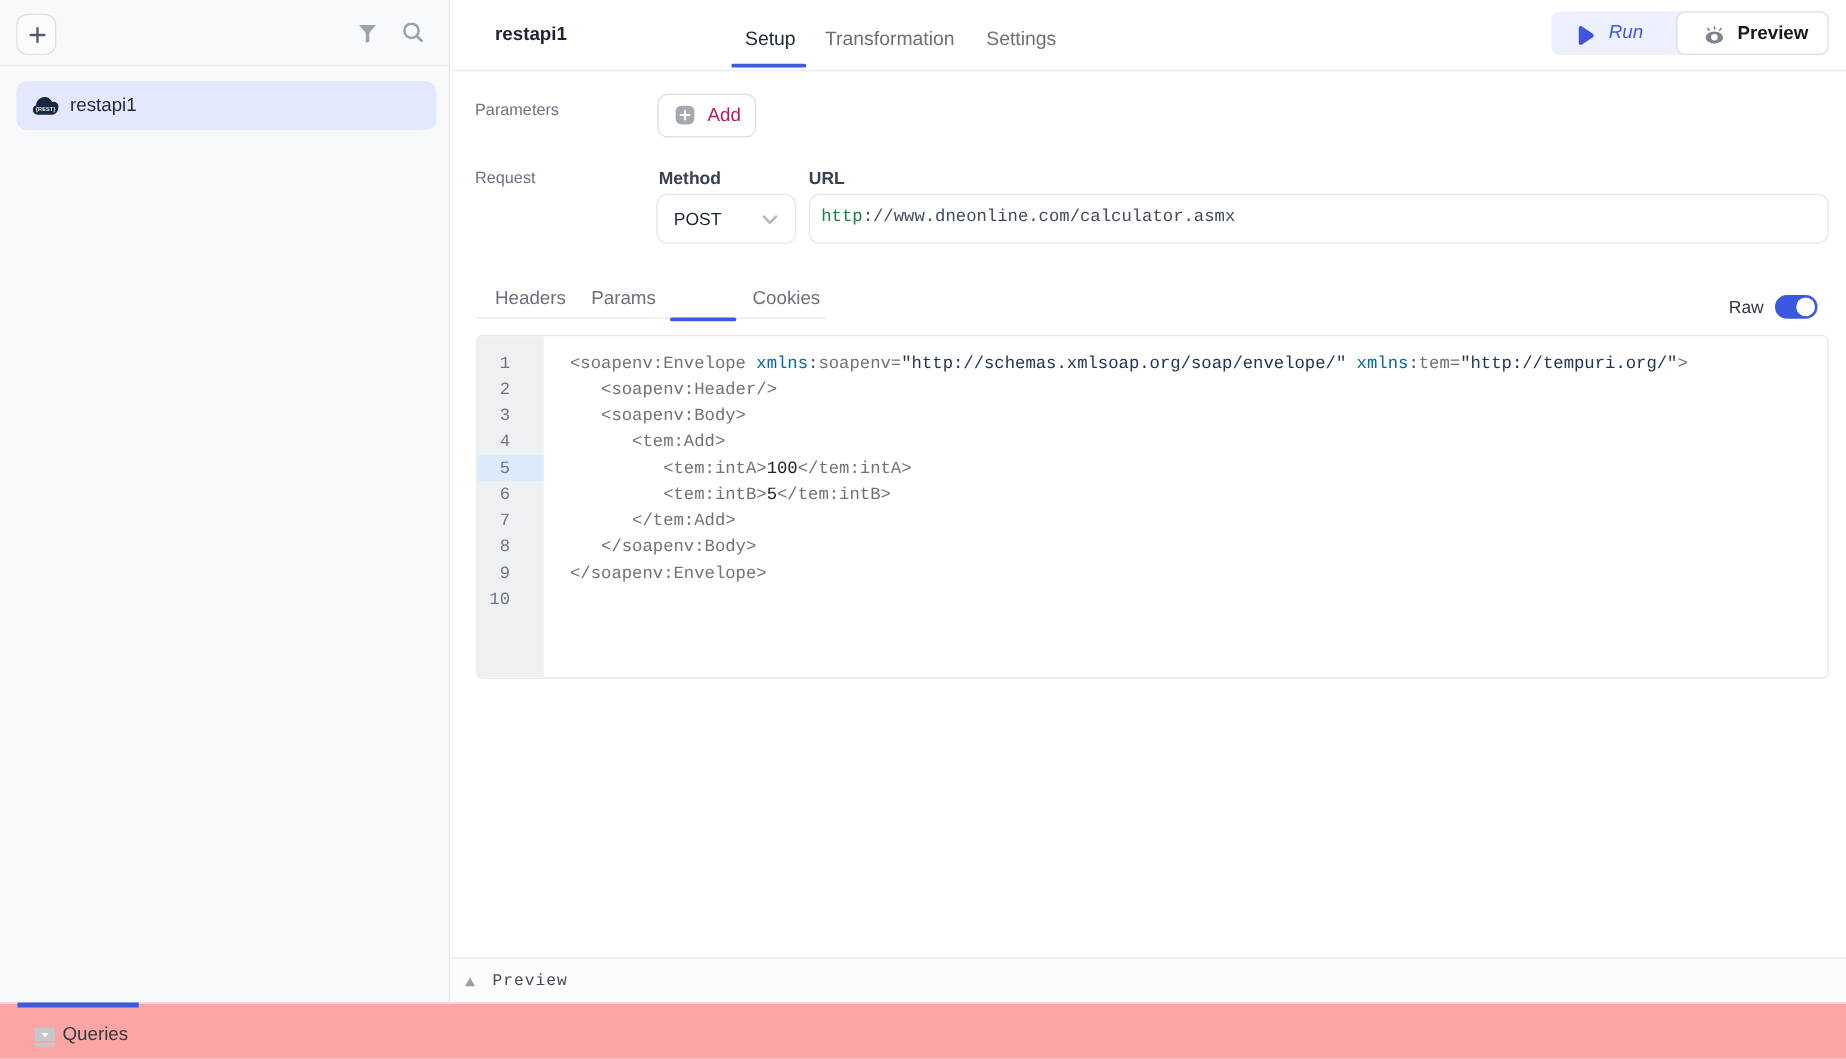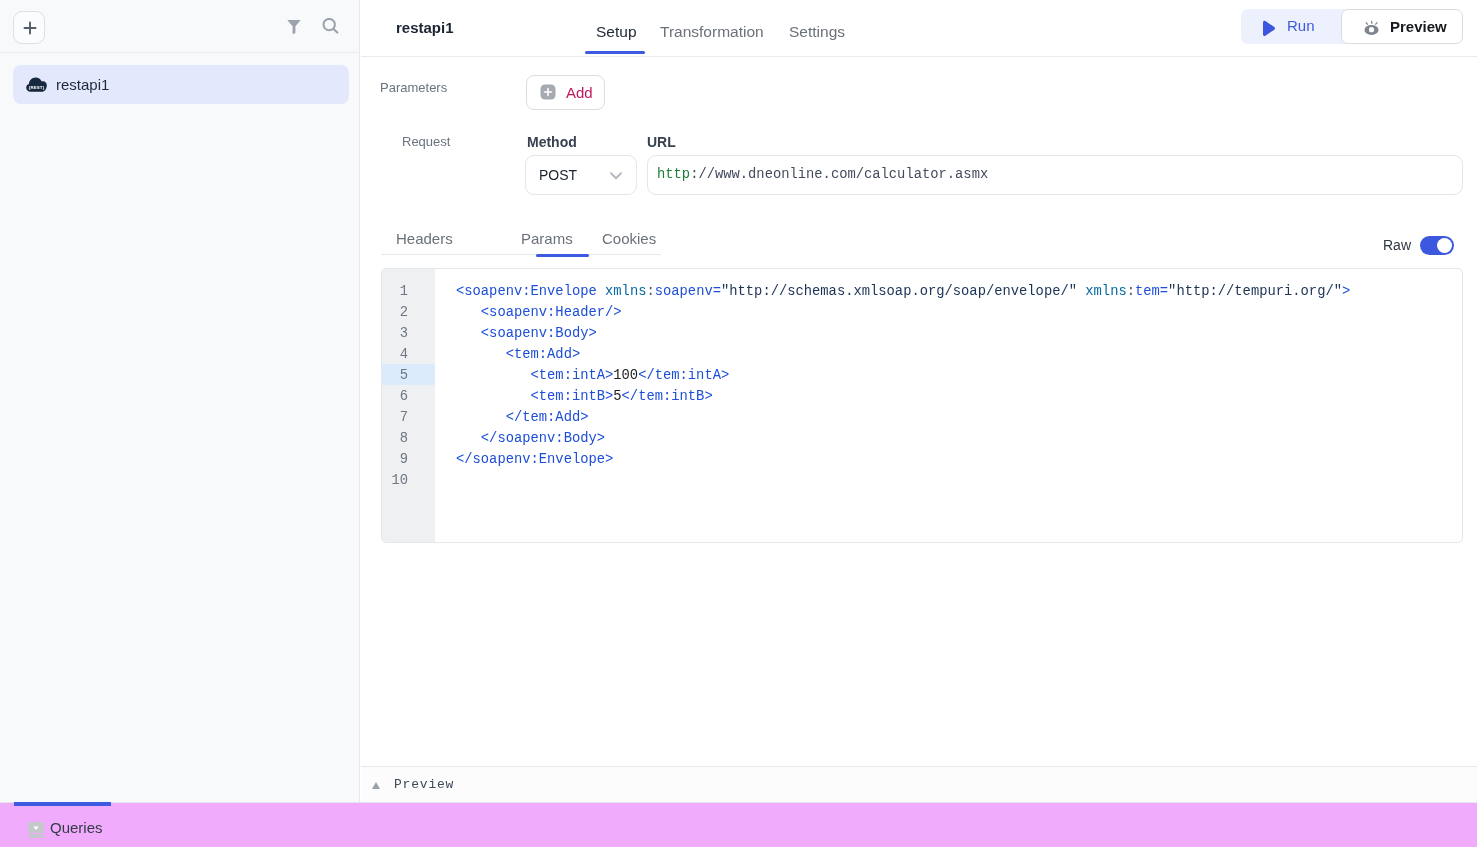--- a/index.html
+++ b/index.html
@@ -22,21 +22,21 @@
 .sbitem .ic { width:22px; margin-left:12px; margin-right:9px; display:flex; justify-content:center;}
 
 #mainhdr { position:absolute; left:361px; top:0; width:1116px; height:57px;
   background:#fff; border-bottom:1px solid #e9eaee; }
 #qname { position:absolute; left:35px; top:19px; font-size:15px; font-weight:700; color:#1c2433;}
 .toptab { position:absolute; top:23px; font-size:15.5px; color:#6b7178; }
 .toptab.act { color:#212b36; }
 #setupline { position:absolute; left:224px; top:50.5px; width:60px; height:3px;
   background:#3d5ae2; border-radius:2px; }
 #runbtn { position:absolute; left:880px; top:9px; width:111px; height:35px;
-  background:#edf1fd; border-radius:7px; }
+  background:#edf1fd; border-radius:7px;font-style:italic; }
 #runbtn span { position:absolute; left:46px; top:8px; color:#3e5be0; font-size:15px; }
 #runbtn svg { position:absolute; left:20px; top:11px; }
 #pvbtn { position:absolute; left:980px; top:9px; width:122px; height:35px;
   background:#fff; border:1px solid #d9dde2; border-radius:7px; }
 #pvbtn span { position:absolute; left:48px; top:8px; color:#16191d; font-size:15px; font-weight:700;}
 #pvbtn svg { position:absolute; left:20px; top:9px; }
 
 
 .glabel { position:absolute; font-size:13px; color:#6a7380; }
 #addp { position:absolute; left:526px; top:75px; width:79px; height:35px;
@@ -69,30 +69,30 @@
 
 
 #editor { position:absolute; left:381px; top:268px; width:1082px; height:275px;
   border:1px solid #e4e7eb; border-radius:5px; background:#fff; overflow:hidden; }
 #gutter { position:absolute; left:0; top:0; width:53px; height:273px; background:#eef0f2; }
 .gnum { position:absolute; right:27px; font-family:"Liberation Mono", monospace;
   font-size:13.8px; line-height:21px; color:#6d7684; }
 #g5hl { position:absolute; left:0; top:95px; width:53px; height:21px; background:#dcebfb; }
 #code { position:absolute; left:74px; top:12px; font-family:"Liberation Mono", monospace;
   font-size:13.8px; line-height:21px; white-space:pre; color:#202124; }
-.ct { color:#1d4ed8;text-align:right; }   
+.ct { color:#737373;text-align:right; }   
 .ca { color:#0369a1; }   
 .cs { color:#1c3356; }   
 .cp { color:#49525e; }   
 
 
 #pvbar { position:absolute; left:361px; top:766px; width:1116px; height:36px;
   background:#fcfcfd; border-top:1px solid #e7e9ec; }
 #bottombar { position:absolute; left:0; top:802px; width:1477px; height:45px;
-  background:#f0abfc; border-top:1px solid #e5e7ea; }
+  background:#fca5a5; border-top:1px solid #e5e7ea; }
 #bind { position:absolute; left:14px; top:-1px; width:97px; height:4px; background:#3d5ae2; }
 #bottombar svg { position:absolute; left:28px; top:19px; }
 #bottombar .qt { position:absolute; left:50px; top:16px; font-size:15px; color:#333b46; }
 </style>
 </head>
 <body>
 <div id="sidebar">
   <div id="addbtn">
       <svg width="32" height="32" viewBox="0 0 32 32" style="position:absolute;left:0;top:0;">
   <path d="M16 10.5 V21.5 M10.5 16 H21.5" stroke="#545d69" stroke-width="1.9" stroke-linecap="round"></path>
@@ -144,34 +144,34 @@
 
 <div class="glabel" style="left:380px; top:80px;">Parameters</div>
 <div id="addp">
   <svg width="16" height="16" viewBox="0 0 16 16">
     <rect x="0.5" y="0.5" width="15" height="15" rx="4.5" fill="#a5aab1"></rect>
     <path d="M8 4.5 V11.5 M4.5 8 H11.5" stroke="#fff" stroke-width="1.6" stroke-linecap="round"></path>
   </svg>
   <span>Add</span>
 </div>
 
-<div class="glabel" style="left:402px; top:134px;">Request</div>
+<div class="glabel" style="left:380px; top:134px;">Request</div>
 <div class="flabel" style="left:527px;">Method</div>
 <div class="flabel" style="left:647px;">URL</div>
 <div id="methodbox">
   <span>POST</span>
   <svg width="12" height="8" viewBox="0 0 12 8">
     <path d="M1 1.2 L6 6.2 L11 1.2" fill="none" stroke="#b6bac0" stroke-width="2" stroke-linecap="round" stroke-linejoin="round"></path>
   </svg>
 </div>
 <div id="urlbox"><b>http</b>://www.dneonline.com/calculator.asmx</div>
 
 <div id="subtabs"></div>
 <div class="stab" style="left:396px;">Headers</div>
-<div class="stab" style="left:473px;margin-left:48px;">Params</div>
+<div class="stab" style="left:473px;">Params</div>
 <div class="stab act" style="left:546px;">Body</div>
 <div class="stab" style="left:602px;">Cookies</div>
 <div id="bodyline"></div>
 <div id="rawlbl">Raw</div>
 <div id="toggle">
     <i></i>
   </div>
 
 <div id="editor">
   <div id="gutter">

